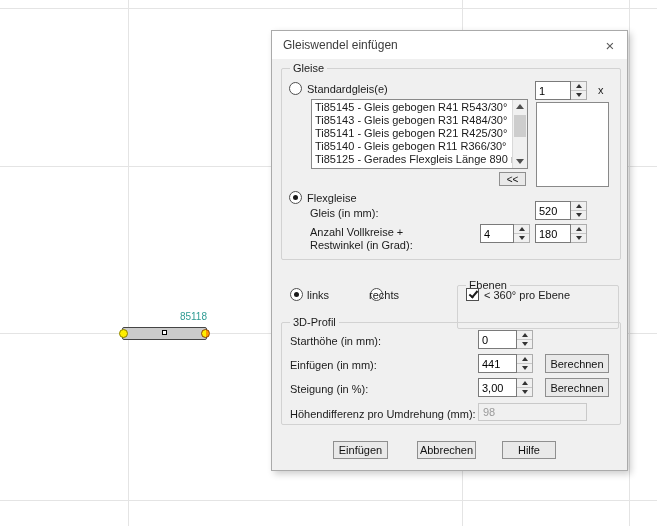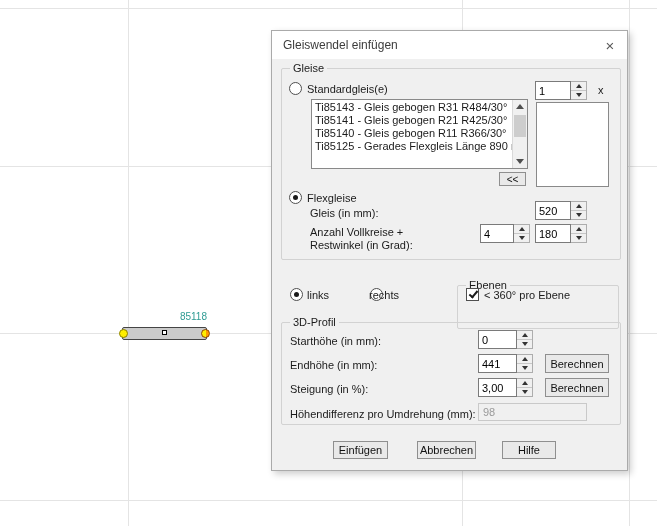--- a/index.html
+++ b/index.html
@@ -143,20 +143,21 @@
   <div class="close-btn">×</div>
 
   <div class="grp" style="left:9px;top:37px;width:340px;height:192px">
     <span class="glabel">Gleise</span>
   </div>
   <div class="radio" style="left:17px;top:51px"></div>
   <span class="lbl" style="left:35px;top:52px">Standardgleis(e)</span>
 
   <div class="listbox" style="left:39px;top:68px;width:217px;height:70px">
     <div class="list-items">
+        <div class="list-item">Ti85145 - Gleis gebogen R41 R543/30°</div>
         <div class="list-item">Ti85143 - Gleis gebogen R31 R484/30°</div>
         <div class="list-item">Ti85141 - Gleis gebogen R21 R425/30°</div>
         <div class="list-item">Ti85140 - Gleis gebogen R11 R366/30°</div>
         <div class="list-item">Ti85125 - Gerades Flexgleis Länge 890 m</div>
       </div>
     <div class="vscroll">
       <div class="sb-arrow">
           <i class="tri-up"></i>
         </div>
       <div class="sb-track">
@@ -246,21 +247,21 @@
     <div class="spin-btns">
       <div class="spin-up">
           <i class="stri-up"></i>
         </div>
       <div class="spin-down">
           <i class="stri-down"></i>
         </div>
     </div>
   </div>
 
-  <span class="lbl" style="left:18px;top:328px">Endhöhe (in mm):</span>
+  <span class="lbl" style="left:18px;top:328px">Einfügen (in mm):</span>
   <div class="spin" style="left:206px;top:323px;width:55px">
     <input value="441" style="">
     <div class="spin-btns">
       <div class="spin-up">
           <i class="stri-up"></i>
         </div>
       <div class="spin-down">
           <i class="stri-down"></i>
         </div>
     </div>

